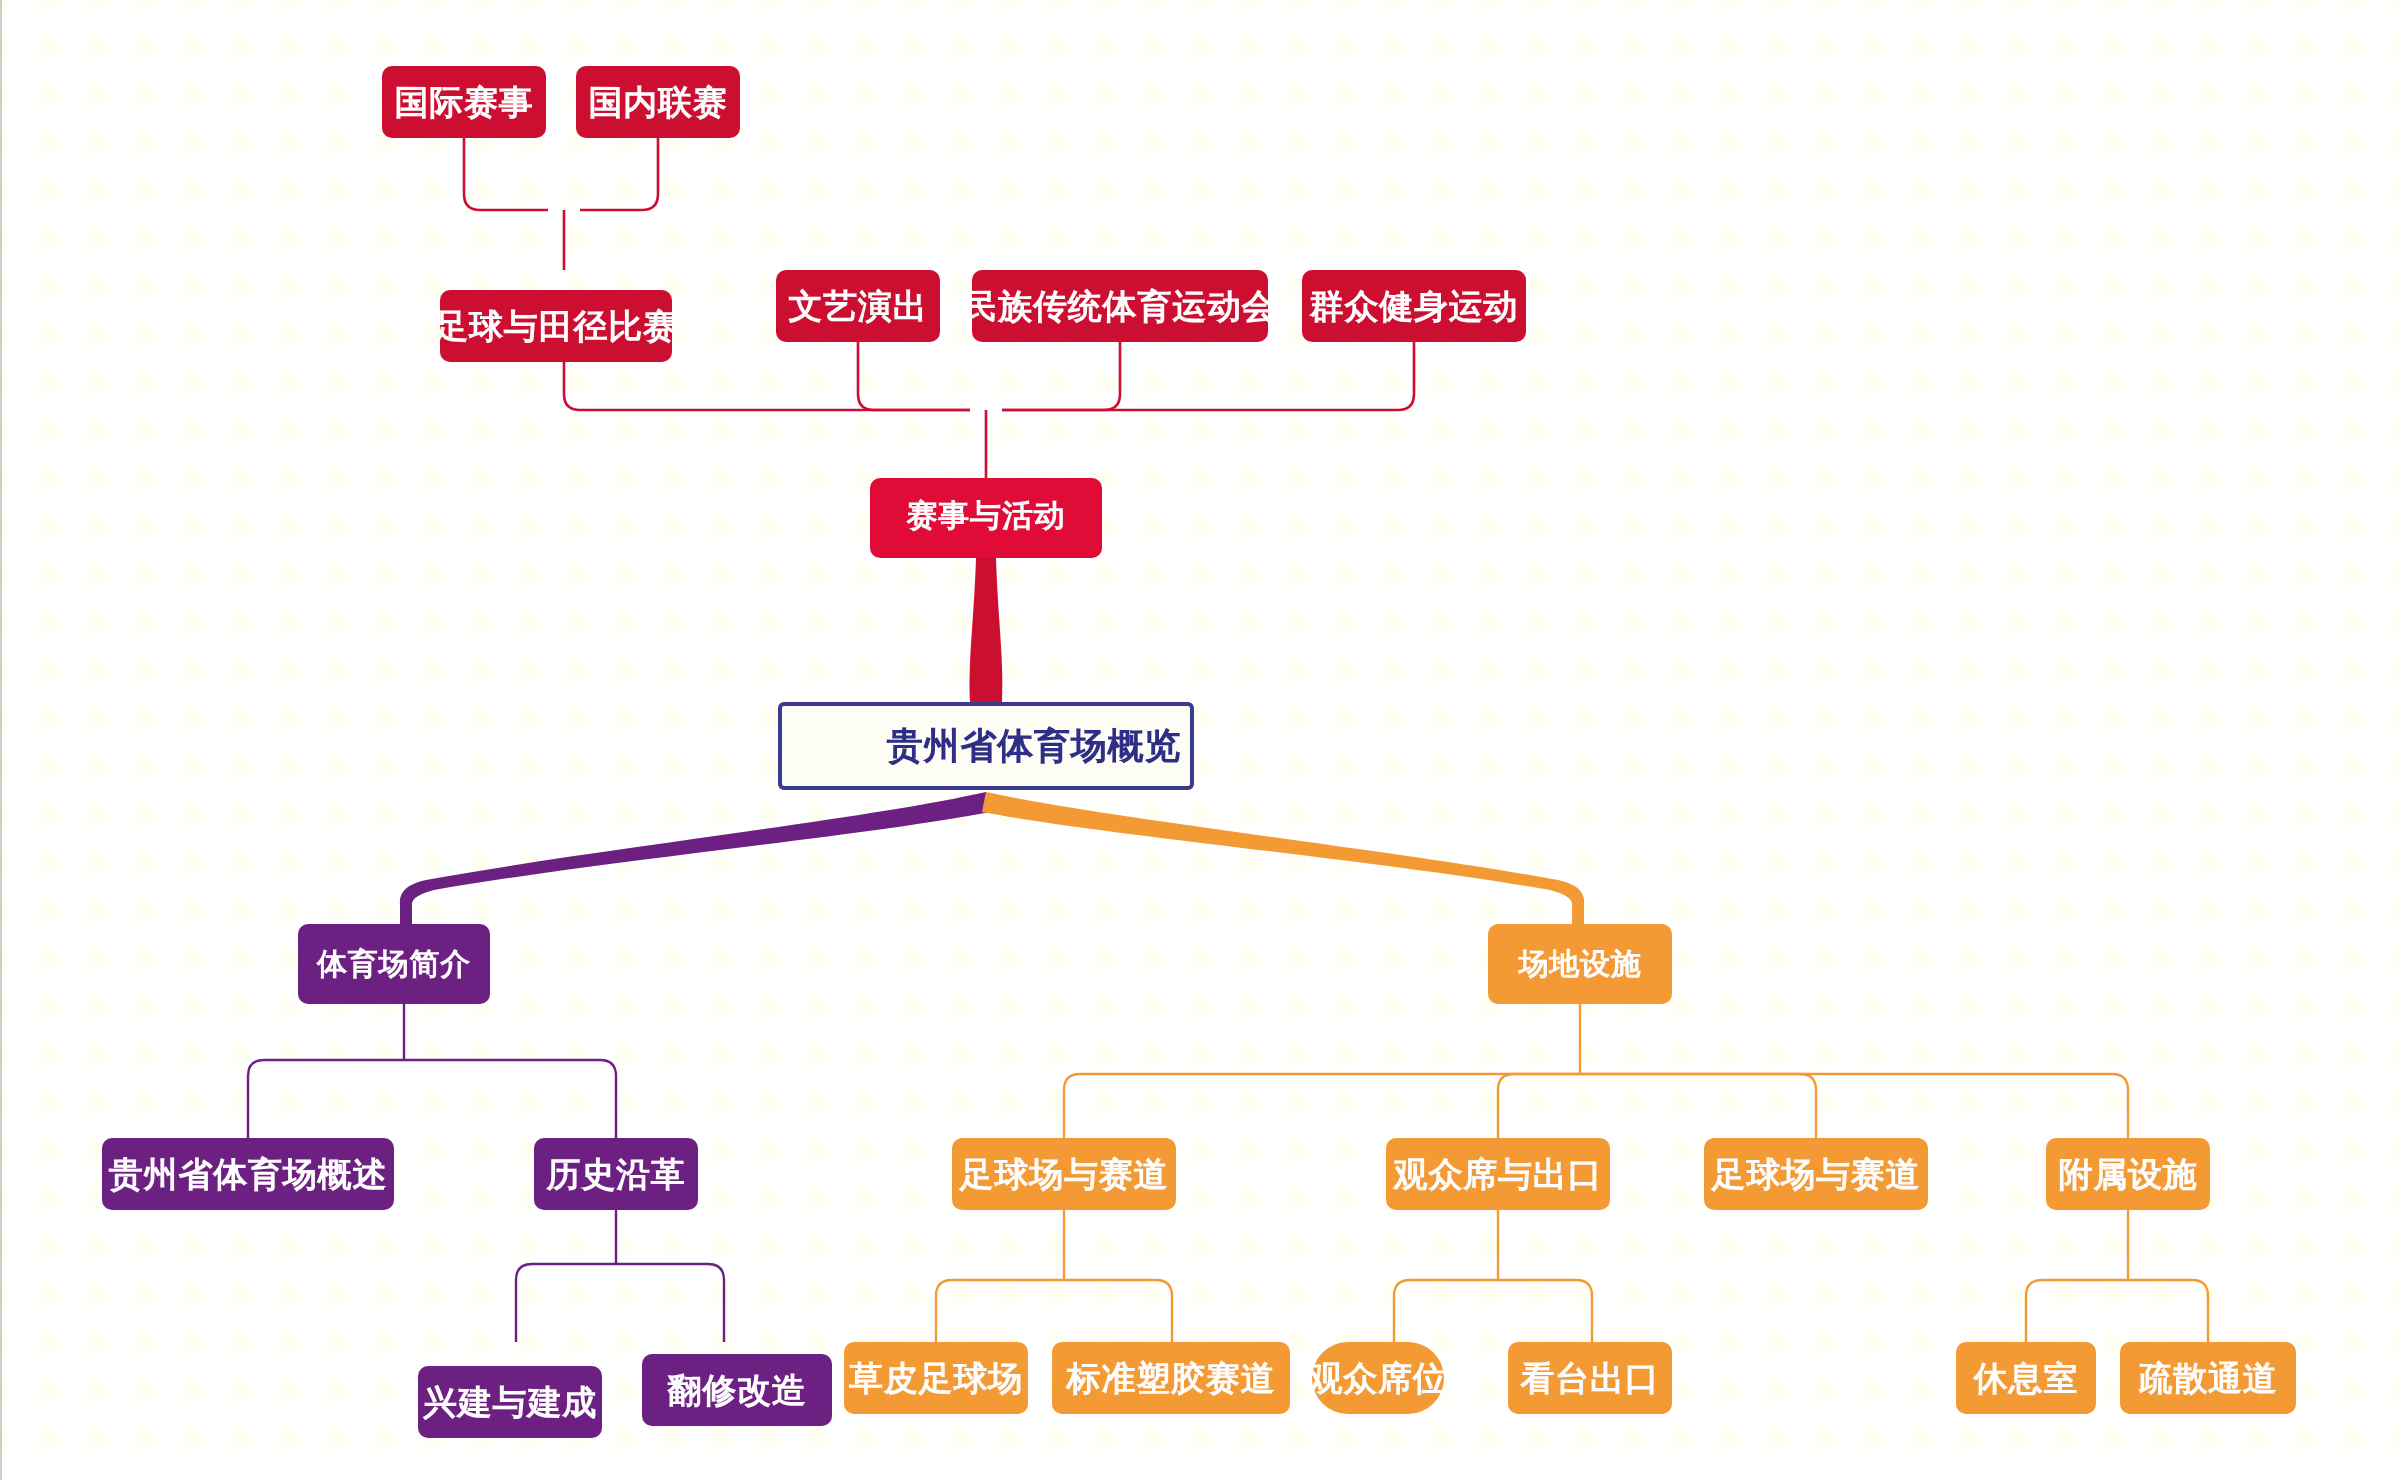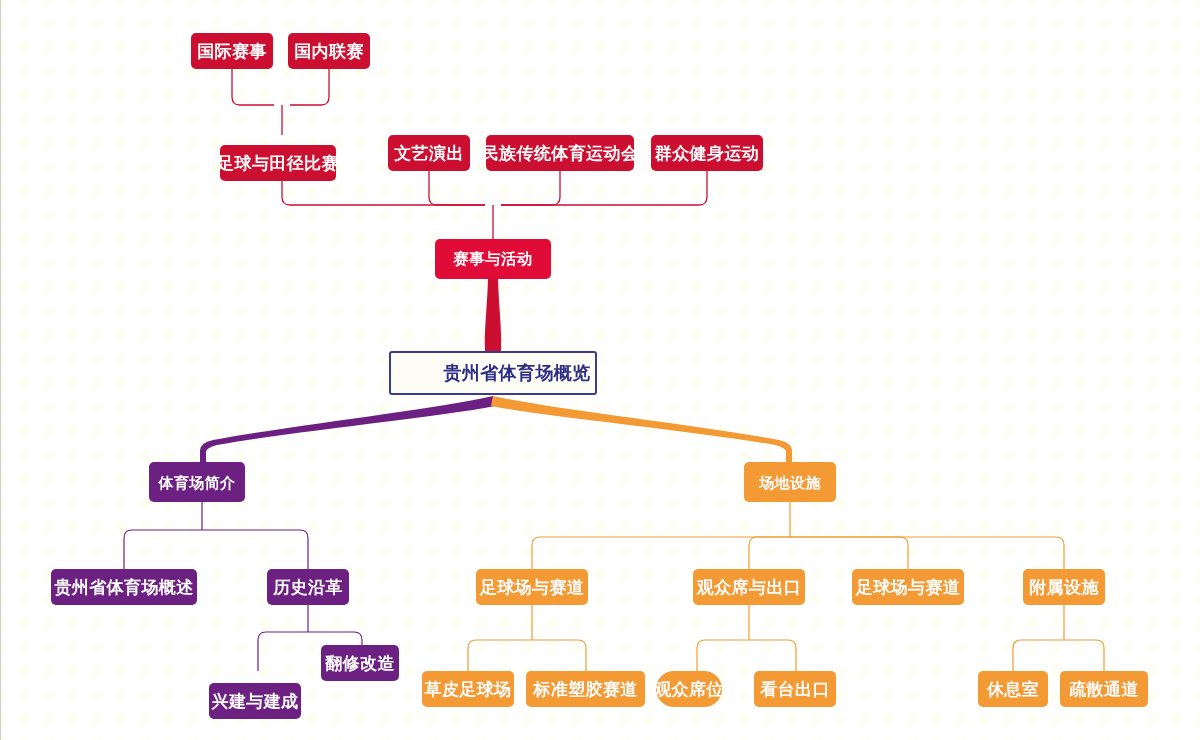--- a/index.html
+++ b/index.html
@@ -139,21 +139,21 @@
   <div class="node n-root" style="left:388px;top:351px;width:208px;height:44px;">贵州省体育场概览</div>
 
   <div class="node n-purple" style="left:148px;top:462px;width:96px;height:40px;font-size:15px;">体育场简介</div>
 
   <div class="node n-orange" style="left:743px;top:462px;width:92px;height:40px;font-size:15px;">场地设施</div>
 
   <div class="node n-purple" style="left:50px;top:569px;width:146px;height:36px;">贵州省体育场概述</div>
   <div class="node n-purple" style="left:266px;top:569px;width:82px;height:36px;">历史沿革</div>
 
   <div class="node n-purple" style="left:208px;top:671px;width:92px;height:36px;margin-top:12px;">兴建与建成</div>
-  <div class="node n-purple" style="left:320px;top:645px;width:78px;height:36px;">翻修改造</div>
+  <div class="node n-purple" style="left:320px;top:677px;width:95px;height:36px;">翻修改造</div>
 
   <div class="node n-orange" style="left:475px;top:569px;width:112px;height:36px;">足球场与赛道</div>
   <div class="node n-orange" style="left:692px;top:569px;width:112px;height:36px;">观众席与出口</div>
   <div class="node n-orange" style="left:851px;top:569px;width:112px;height:36px;">足球场与赛道</div>
   <div class="node n-orange" style="left:1022px;top:569px;width:82px;height:36px;">附属设施</div>
 
   <div class="node n-orange" style="left:421px;top:671px;width:92px;height:36px;">草皮足球场</div>
   <div class="node n-orange" style="left:525px;top:671px;width:119px;height:36px;">标准塑胶赛道</div>
   <div class="node n-orange" style="left:655px;top:671px;width:66px;height:36px;border-radius:18px;">观众席位</div>
   <div class="node n-orange" style="left:753px;top:671px;width:82px;height:36px;">看台出口</div>

